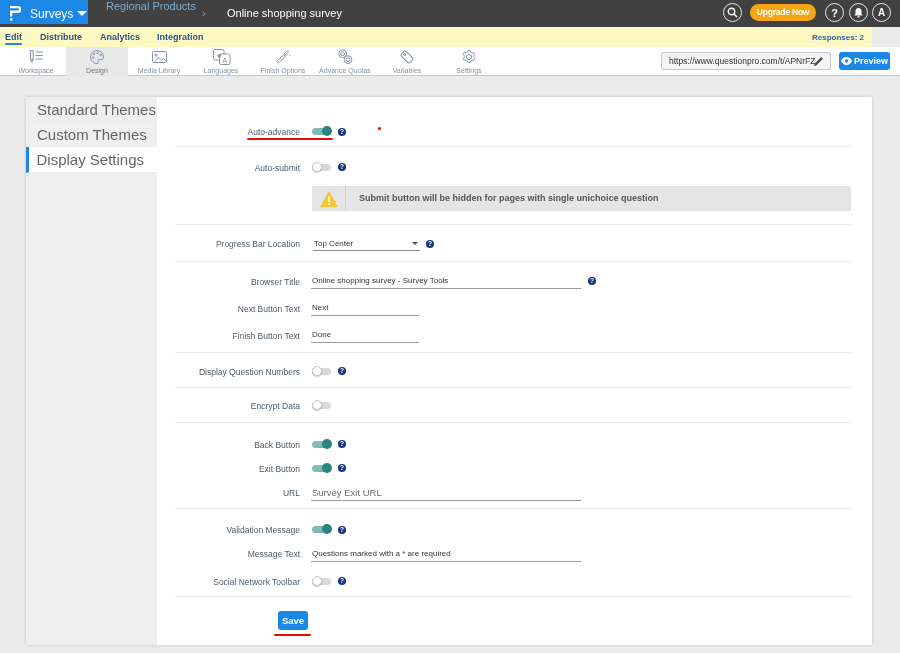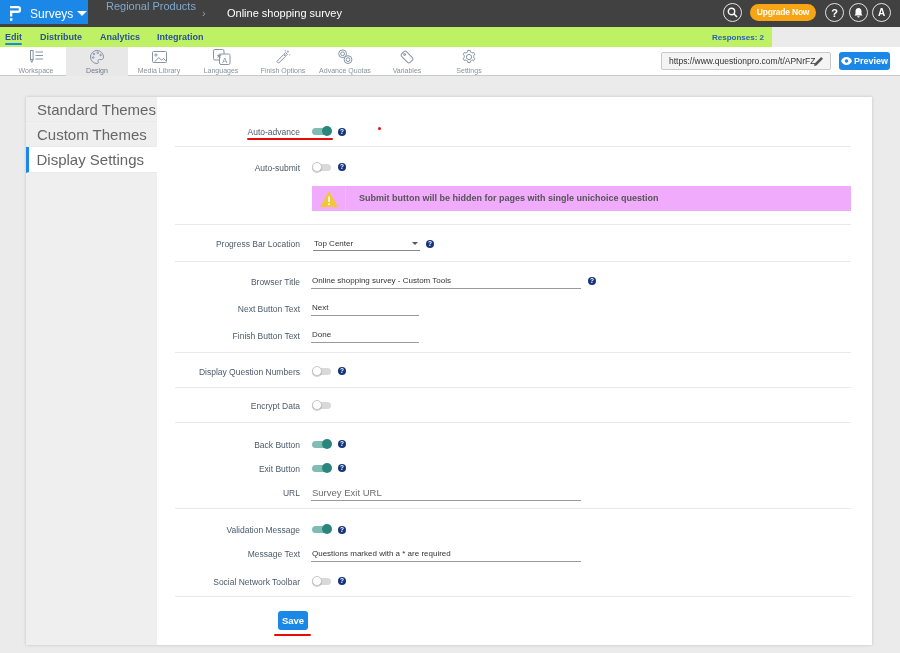--- a/index.html
+++ b/index.html
@@ -12,21 +12,21 @@
 #logo svg { position:absolute; left:8px; top:4px; }
 #logo .t { position:absolute; left:30px; top:7px; font-size:12px; color:#fff; }
 #logo .caret { position:absolute; left:77px; top:11px; width:0; height:0; border-left:5px solid transparent; border-right:5px solid transparent; border-top:5px solid #fff; }
 .bc1 { position:absolute; left:106px; top:0; font-size:11px; color:#7ea9cf; }
 .bc-sep { position:absolute; left:202px; top:6.5px; font-size:11px; color:#9a9a9a; }
 .bc2 { position:absolute; left:227px; top:7px; font-size:11px; color:#ffffff; }
 .circ { position:absolute; top:3px; width:19px; height:19px; border:1px solid rgba(255,255,255,0.85); border-radius:50%; color:#fff; text-align:center; }
 #upg { position:absolute; left:750px; top:4px; width:66px; height:17px; background:#f7a415; border-radius:9px; color:#fff; font-size:8.5px; font-weight:bold; letter-spacing:-0.2px; text-align:center; line-height:17px; }
 
 
-#navrow { position:absolute; left:0; top:27px; width:772px; height:20px; background:#bef264; }
+#navrow { position:absolute; left:0; top:27px; width:872px; height:20px; background:#fef9c3; }
 .tab { position:absolute; top:5px; font-size:9px; font-weight:bold; color:#2a5291; }
 #tab-edit { left:5px; }
 #resp { position:absolute; right:8px; top:6px; font-size:8px; font-weight:bold; color:#2a62b0; }
 
 
 #toolbar { position:absolute; left:0; top:47px; width:900px; height:29px; background:#fff; border-bottom:1px solid #c9c9c9; }
 .titem { position:absolute; top:0; width:62px; height:29px; text-align:center; }
 .titem .lbl { position:absolute; left:-10px; right:-10px; top:20px; font-size:7px; color:#85929e; white-space:nowrap; }
 .titem svg { position:absolute; left:50%; margin-left:-8px; top:2px; }
 #t-design { background:#e8e8e8; }
@@ -199,42 +199,42 @@
 
   <div class="hline" style="top:49px;"></div>
 
   <div class="lab" style="left:114px; top:65.5px;">Auto-submit</div>
   <div class="toggle off" style="left:286px; top:65.5px;">
       <div class="track"></div>
       <div class="knob"></div>
     </div>
   <div class="q" style="left:312px; top:66px;">?</div>
 
-  <div style="position:absolute; left:286px; top:89px; width:539px; height:25px; background:#f0abfc;">
+  <div style="position:absolute; left:286px; top:89px; width:539px; height:25px; background:#e5e5e5;">
     <div style="position:absolute; left:33px; top:0; width:1px; height:25px; background:#ecd470;"></div>
     <svg width="20" height="18" viewBox="0 0 20 18" style="position:absolute; left:7px; top:4px;">
       <path d="M10 1 L19 17 L1 17 Z" fill="#f3c635"></path>
       <rect x="9.2" y="6.5" width="1.7" height="5.5" fill="#fff"></rect>
       <rect x="9.2" y="13.3" width="1.7" height="1.8" fill="#fff"></rect>
     </svg>
     <span style="position:absolute; left:47px; top:7px; font-size:9px; font-weight:bold; color:#555;">Submit button will be hidden for pages with single unichoice question</span>
   </div>
 
   <div class="hline" style="top:127px;"></div>
 
   <div class="lab" style="left:114px; top:142px;text-align:right;">Progress Bar Location</div>
   <div class="val" style="left:288px; top:141.5px;">Top Center</div>
   <div class="iline" style="left:287px; top:153px; width:107px; background:#8a8a8a;"></div>
   <div style="position:absolute; left:386px; top:145px; width:0; height:0; border-left:3px solid transparent; border-right:3px solid transparent; border-top:3.5px solid #555;"></div>
   <div class="q" style="left:400px; top:143px;">?</div>
 
   <div class="hline" style="top:164px;"></div>
 
   <div class="lab" style="left:114px; top:179.5px;">Browser Title</div>
-  <div class="val" style="left:286px; top:179px;">Online shopping survey - Custom Tools</div>
+  <div class="val" style="left:286px; top:179px;">Online shopping survey - Survey Tools</div>
   <div class="iline" style="left:285px; top:191px; width:270px;"></div>
   <div class="q" style="left:562px; top:180px;">?</div>
 
   <div class="lab" style="left:114px; top:206.5px;">Next Button Text</div>
   <div class="val" style="left:286px; top:206px;">Next</div>
   <div class="iline" style="left:285px; top:218px; width:108px;"></div>
 
   <div class="lab" style="left:114px; top:233.5px;">Finish Button Text</div>
   <div class="val" style="left:286px; top:233px;">Done</div>
   <div class="iline" style="left:285px; top:245px; width:108px;"></div>

